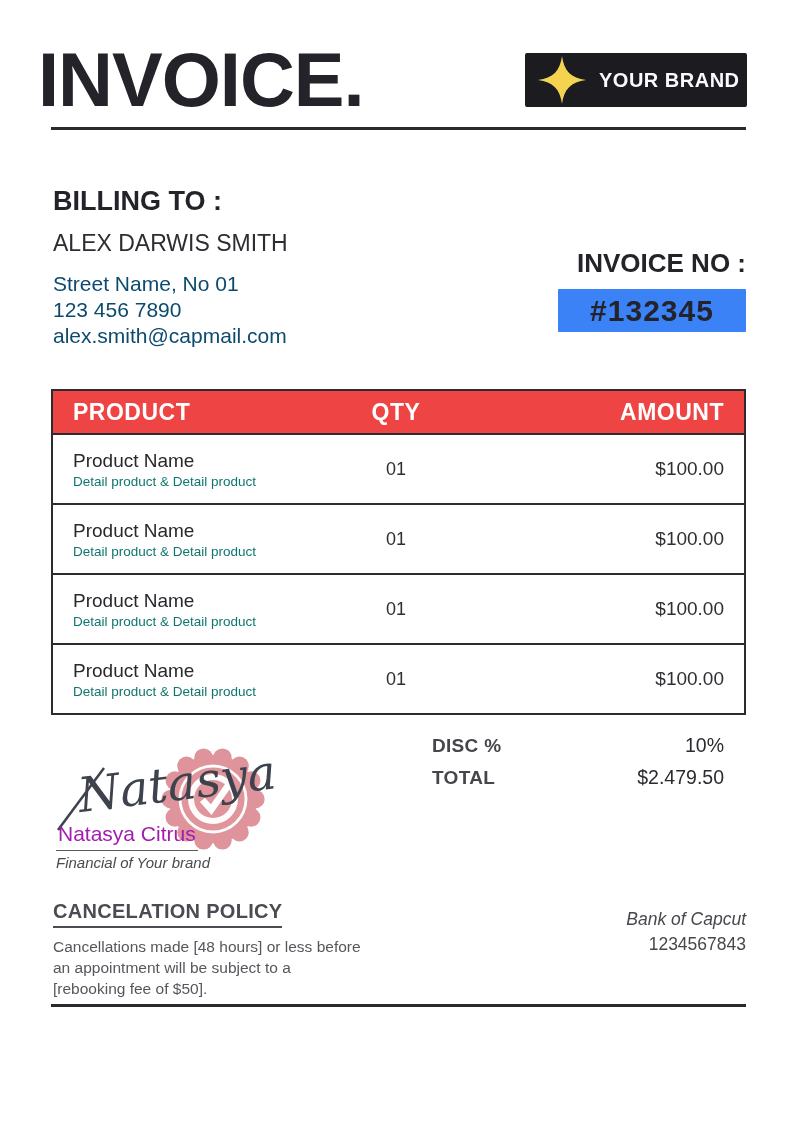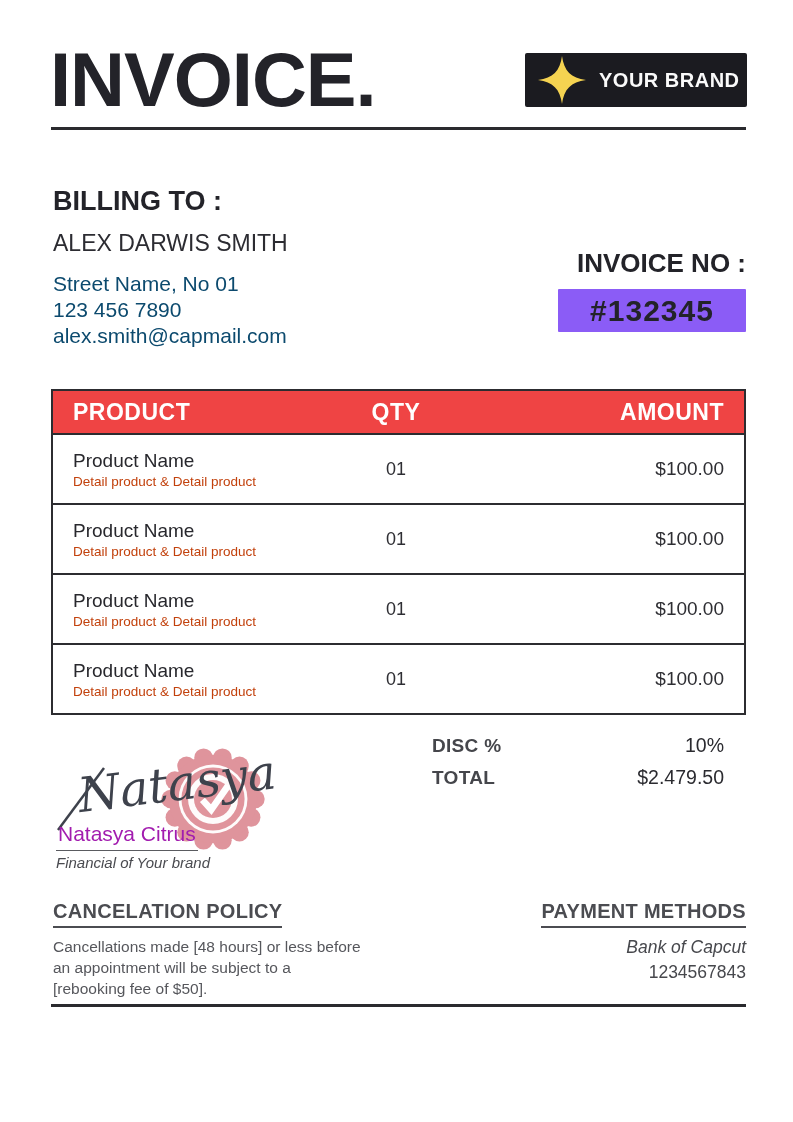--- a/index.html
+++ b/index.html
@@ -11,21 +11,21 @@
     margin: 0 auto;
     background: #ffffff;
     font-family: "Liberation Sans", sans-serif;
     color: #232329;
     overflow: hidden;
   }
 
   
   .invoice-title {
     position: absolute;
-    left: 50px;
+    left: 38px;
     top: 36px;
     font-size: 76px;
     font-weight: 700;
     letter-spacing: -1px;
     color: #232329;
   }
   .brand-badge {
     position: absolute;
     left: 525px;
     top: 53px;
@@ -63,21 +63,21 @@
 
   
   .invoice-no { position: absolute; left: 450px; top: 248px; width: 296px; text-align: right; }
   .invoice-no-label { font-size: 26px; font-weight: 700; color: #232329; }
   .invoice-no-value {
     display: inline-block;
     margin-top: 10px;
     width: 188px;
     height: 43px;
     line-height: 43px;
-    background: #8b5cf6;
+    background: #3b82f6;
     text-align: center;
     font-size: 30px;
     font-weight: 600;
     letter-spacing: 1px;
     color: #232329;
     border-radius: 1px;
   }
 
   
   .items-table {
@@ -103,21 +103,21 @@
   .trow {
     display: grid;
     grid-template-columns: 240px 206px 1fr;
     align-items: center;
     height: 70px;
     border-top: 2px solid #2c2c30;
     background: #fff;
   }
   .cell-product { padding-left: 20px; }
   .product-name { font-size: 19px; color: #28282d; }
-  .product-detail { font-size: 13.5px; color: #c2410c; margin-top: 2px; }
+  .product-detail { font-size: 13.5px; color: #0f766e; margin-top: 2px; }
   .cell-qty { text-align: center; font-size: 18px; color: #2e2e33; }
   .cell-amount { text-align: right; padding-right: 20px; font-size: 19px; color: #2e2e33; }
 
   
   .totals { position: absolute; left: 432px; top: 734px; width: 292px; }
   .totals-row { display: flex; justify-content: space-between; align-items: baseline; height: 32px; }
   .totals-label { font-size: 19px; font-weight: 700; letter-spacing: 0.3px; color: #45464b; }
   .totals-value { font-size: 19.5px; color: #2b2b30; }
 
   
@@ -300,20 +300,19 @@
   <div class="cancelation">
     <span class="section-heading">CANCELATION POLICY</span>
     <div class="policy-text">
       <div class="policy-line">Cancellations made [48 hours] or less before</div>
       <div class="policy-line">an appointment will be subject to a</div>
       <div class="policy-line">[rebooking fee of $50].</div>
     </div>
   </div>
 
   <div class="payment">
-    <span class="section-heading">PAYMENT METHODS</span>
     <div class="bank">Bank of Capcut</div>
     <div class="account">1234567843</div>
   </div>
 
   <div class="footer-rule"></div>
 
 </div>
 
 </body></html>

